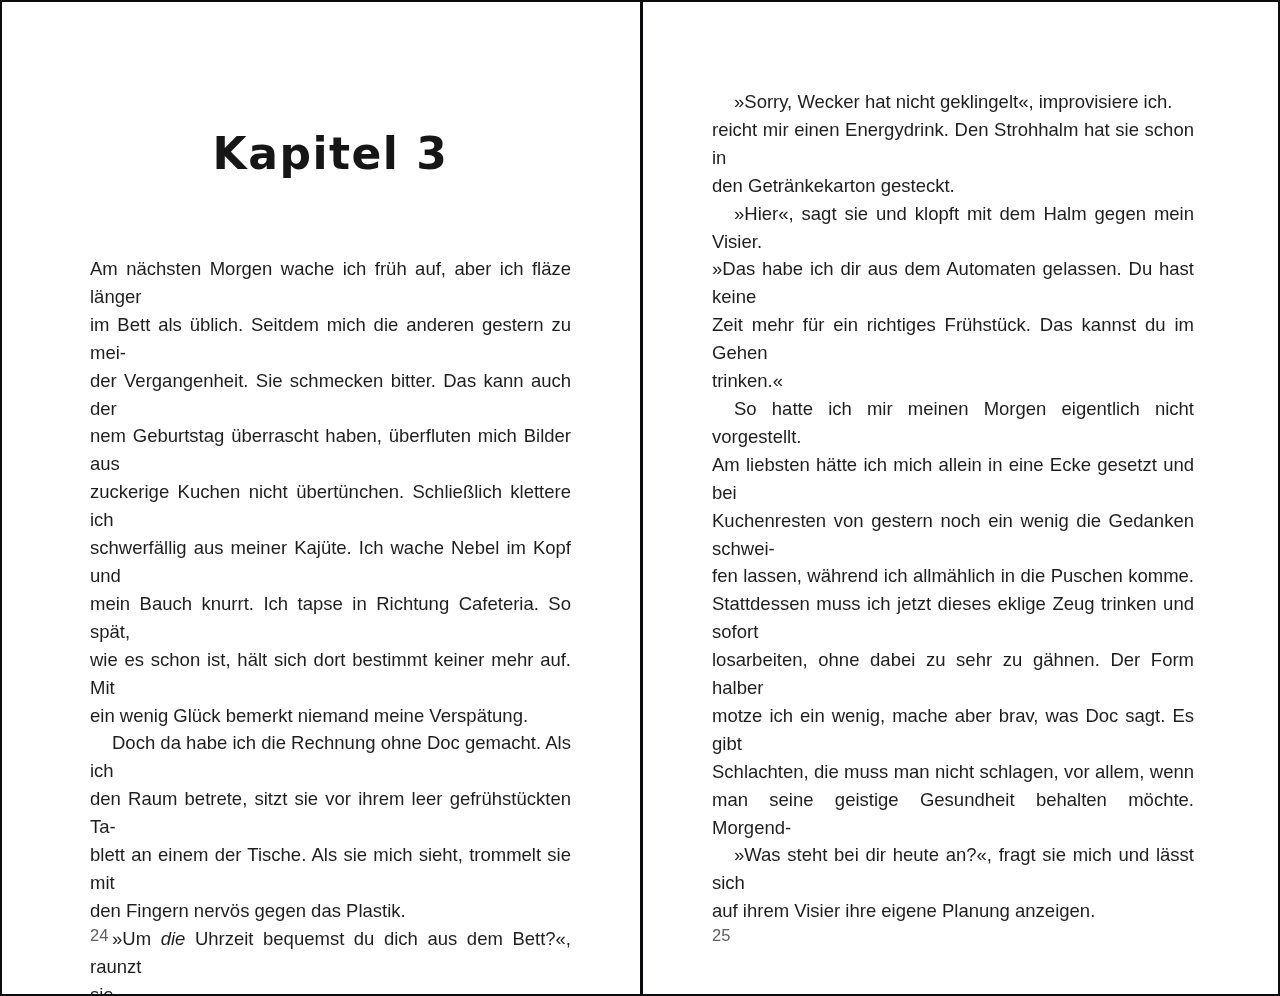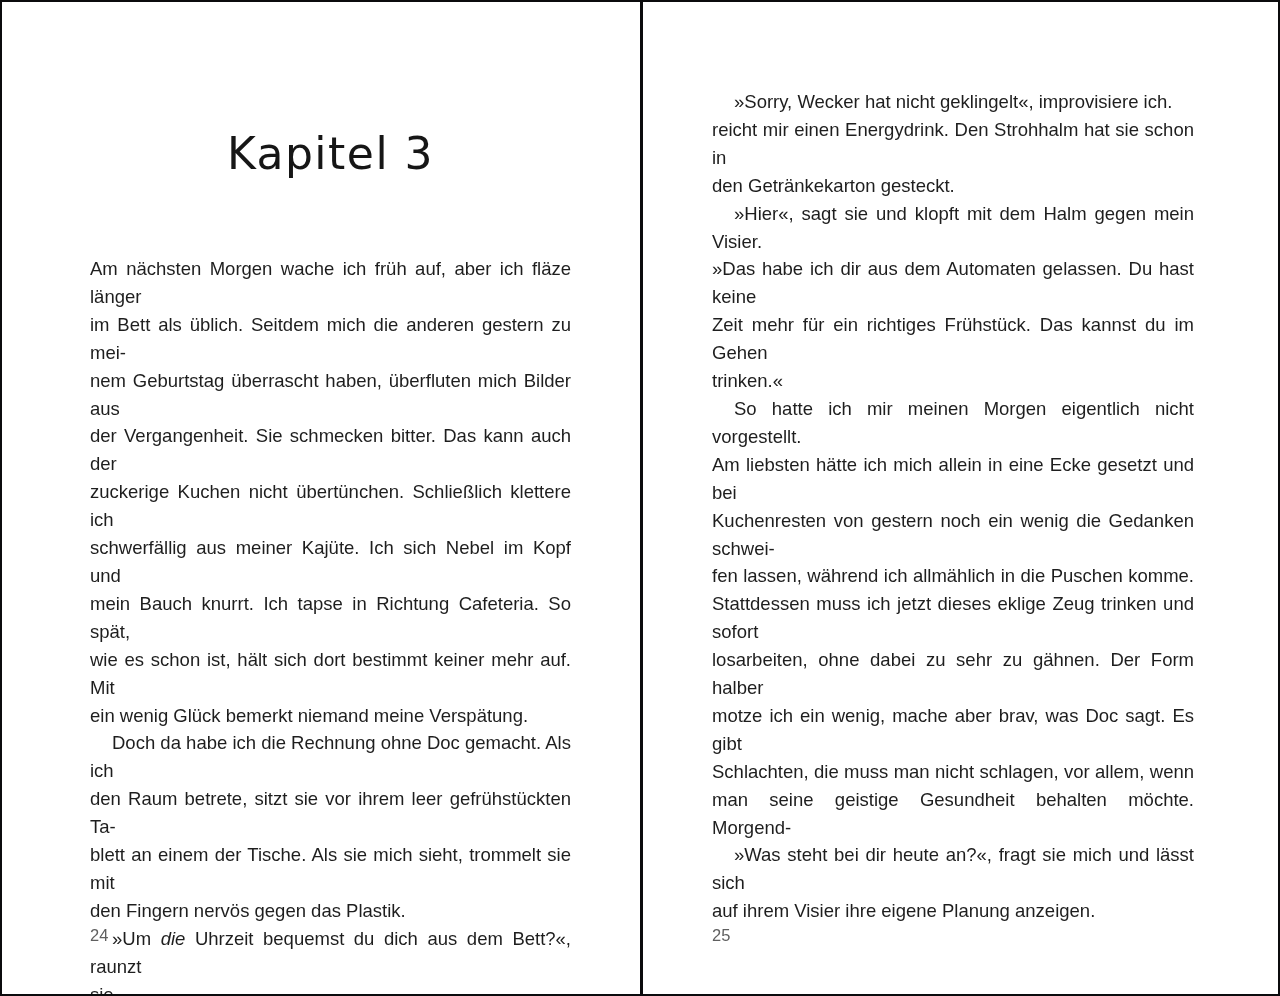--- a/index.html
+++ b/index.html
@@ -5,21 +5,21 @@
   html,body{margin:0;padding:0;background:#ffffff;}
   .spread{
     position:relative;width:1280px;height:996px;background:#ffffff;
     border:2px solid #0b0b0d;box-sizing:border-box;
     font-family:"Liberation Sans",sans-serif;color:#1e1e1e;overflow:hidden;
   }
   .divider{position:absolute;left:638px;top:0;width:3px;height:996px;background:#0b0b0d;}
   .chapter-title{
     position:absolute;left:88px;top:126px;width:481px;text-align:center;
     font-size:44px;letter-spacing:1.5px;color:#161616;
-    font-family:"DejaVu Sans",sans-serif;font-weight:400;
+    font-family:"DejaVu Sans",sans-serif;font-weight:700;
   }
   .textcol{position:absolute;font-size:18.5px;line-height:27.9px;}
   .left-col{left:88px;top:253px;width:481px;}
   .right-col{left:710px;top:86px;width:482px;}
   .line{text-align:justify;text-align-last:justify;white-space:normal;}
   .line.last{text-align:left;text-align-last:left;}
   .line.indent{text-indent:22px;}
   .it{font-style:italic;}
   .pagenum{position:absolute;top:924px;font-size:16.5px;color:#5f5f5f;}
   .pagenum.pn-left{left:88px;width:481px;}
@@ -29,24 +29,24 @@
 <body>
 
 <div class="spread">
   <div class="divider"></div>
 
   <div>
     <div class="chapter-title">Kapitel 3</div>
     <div class="textcol left-col" id="left-col">
         <div class="line">Am nächsten Morgen wache ich früh auf, aber ich fläze länger</div>
         <div class="line">im Bett als üblich. Seitdem mich die anderen gestern zu mei-</div>
+        <div class="line">der Vergangenheit. Sie schmecken bitter. Das kann auch der</div>
         <div class="line">nem Geburtstag überrascht haben, überfluten mich Bilder aus</div>
-        <div class="line">der Vergangenheit. Sie schmecken bitter. Das kann auch der</div>
         <div class="line">zuckerige Kuchen nicht übertünchen. Schließlich klettere ich</div>
-        <div class="line">schwerfällig aus meiner Kajüte. Ich sich Nebel im Kopf und</div>
+        <div class="line">schwerfällig aus meiner Kajüte. Ich wache Nebel im Kopf und</div>
         <div class="line">mein Bauch knurrt. Ich tapse in Richtung Cafeteria. So spät,</div>
         <div class="line">wie es schon ist, hält sich dort bestimmt keiner mehr auf. Mit</div>
         <div class="line last">ein wenig Glück bemerkt niemand meine Verspätung.</div>
         <div class="line indent">Doch da habe ich die Rechnung ohne Doc gemacht. Als ich</div>
         <div class="line">den Raum betrete, sitzt sie vor ihrem leer gefrühstückten Ta-</div>
         <div class="line">blett an einem der Tische. Als sie mich sieht, trommelt sie mit</div>
         <div class="line last">den Fingern nervös gegen das Plastik.</div>
         <div class="line indent"><span>»Um </span><span class="it">die</span><span> Uhrzeit bequemst du dich aus dem Bett?«, raunzt</span></div>
         <div class="line last">sie.</div>
       </div>

